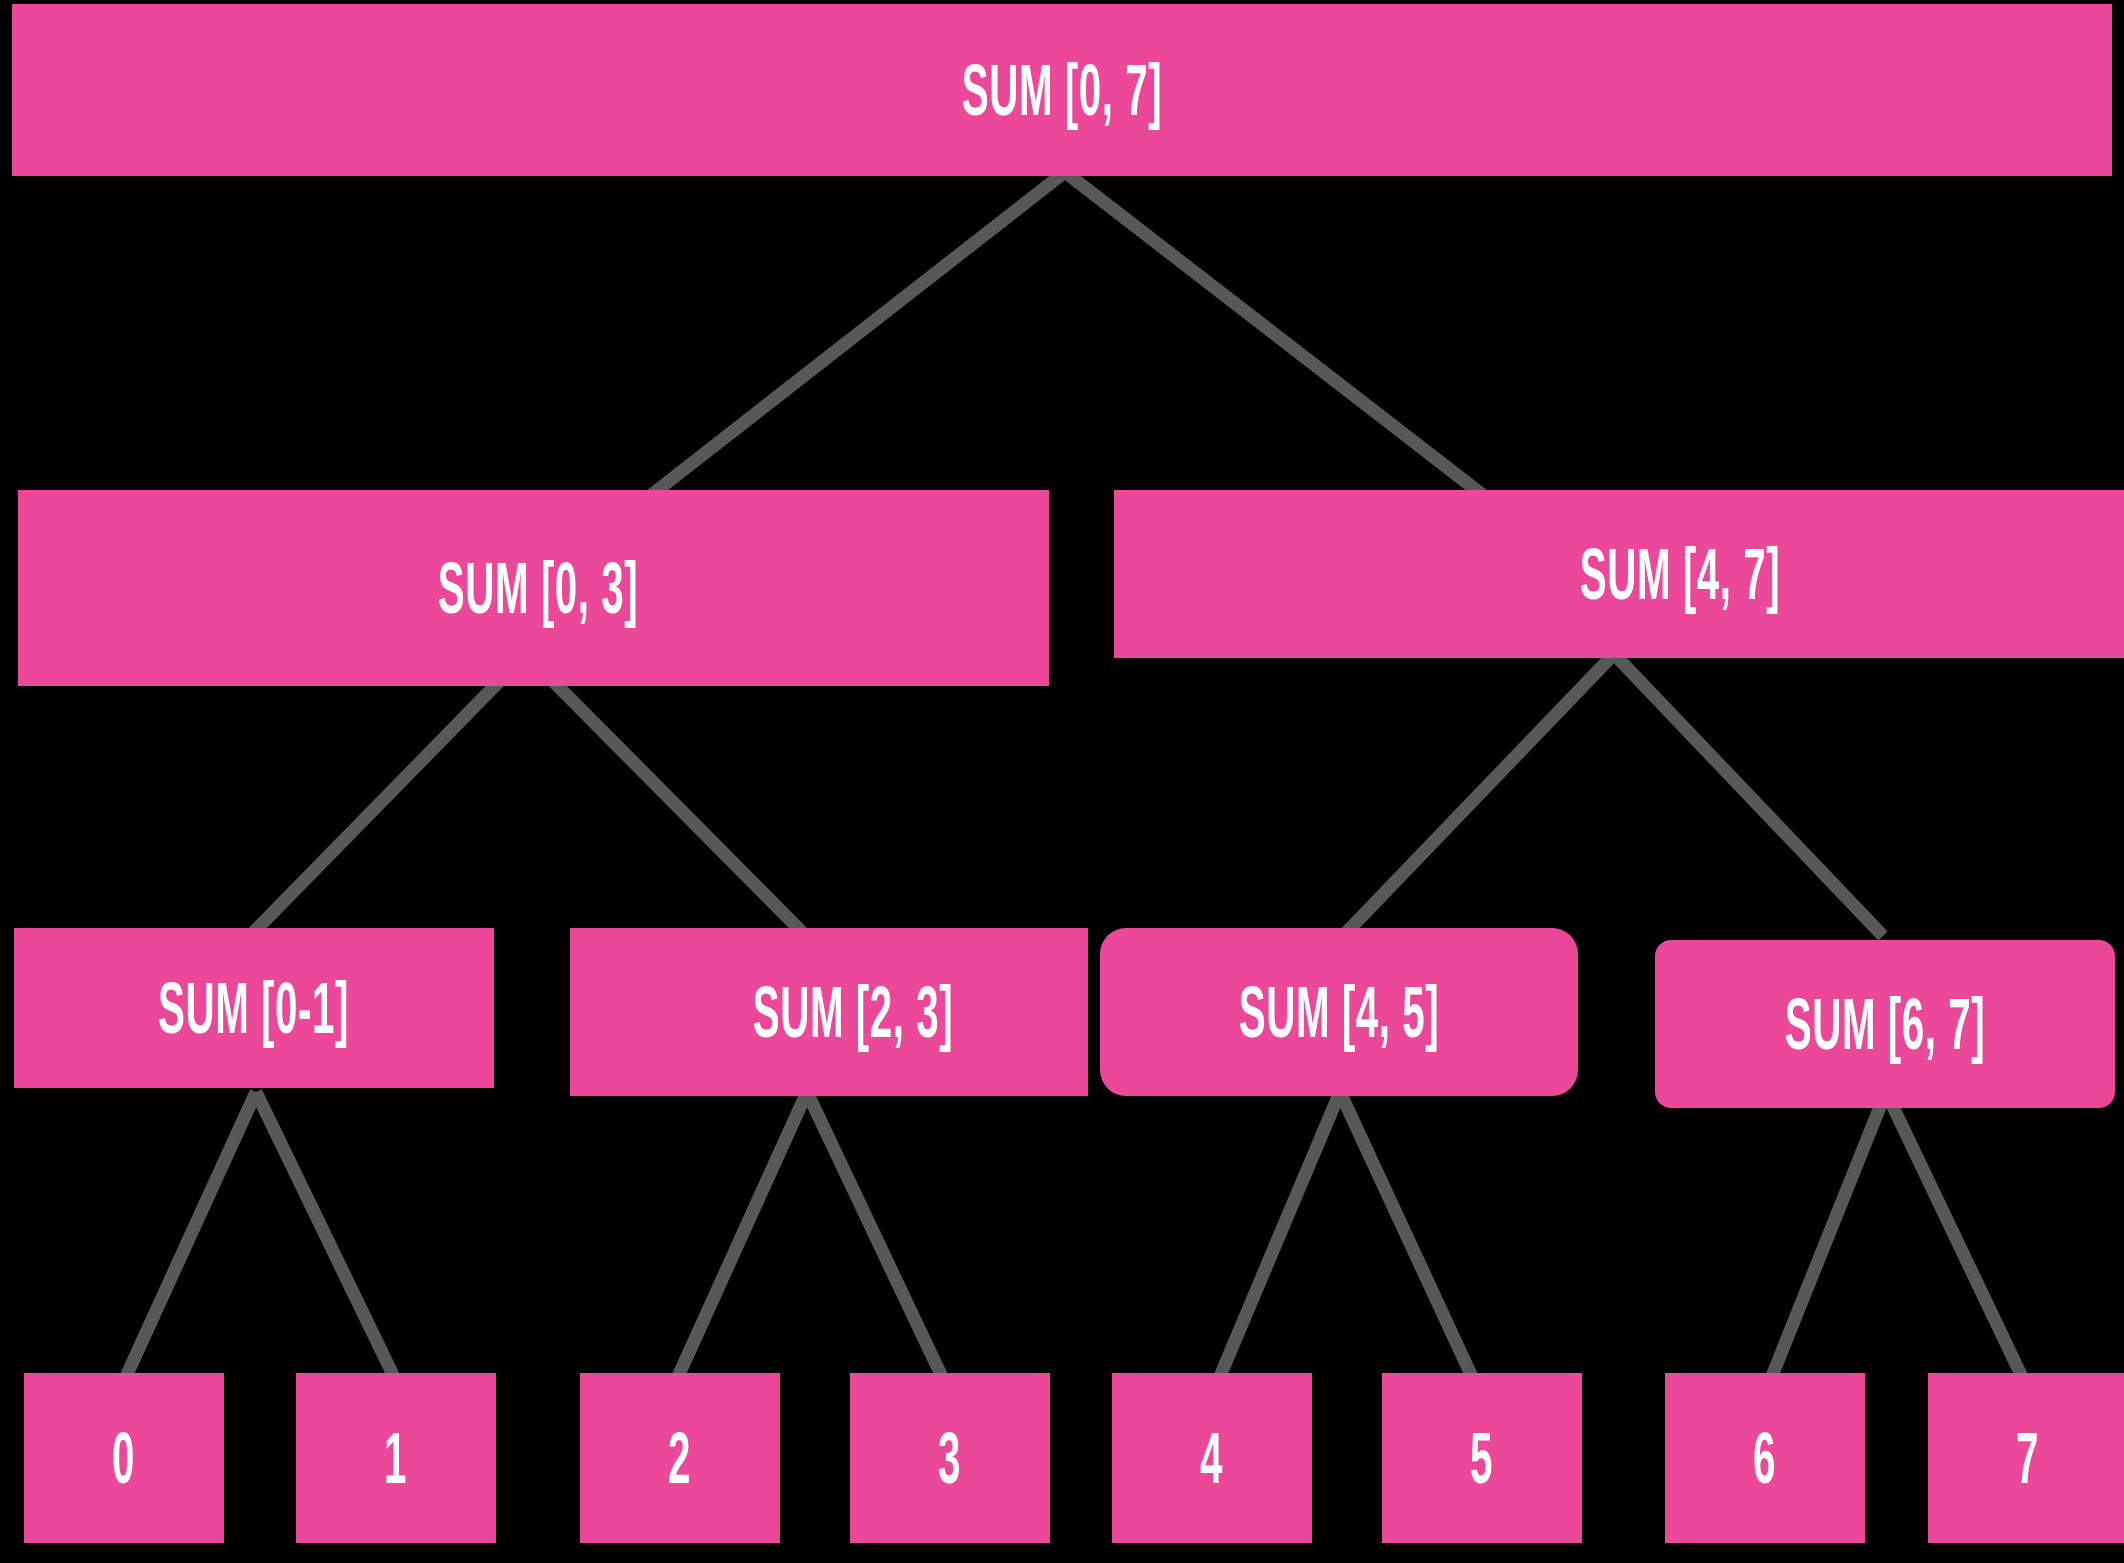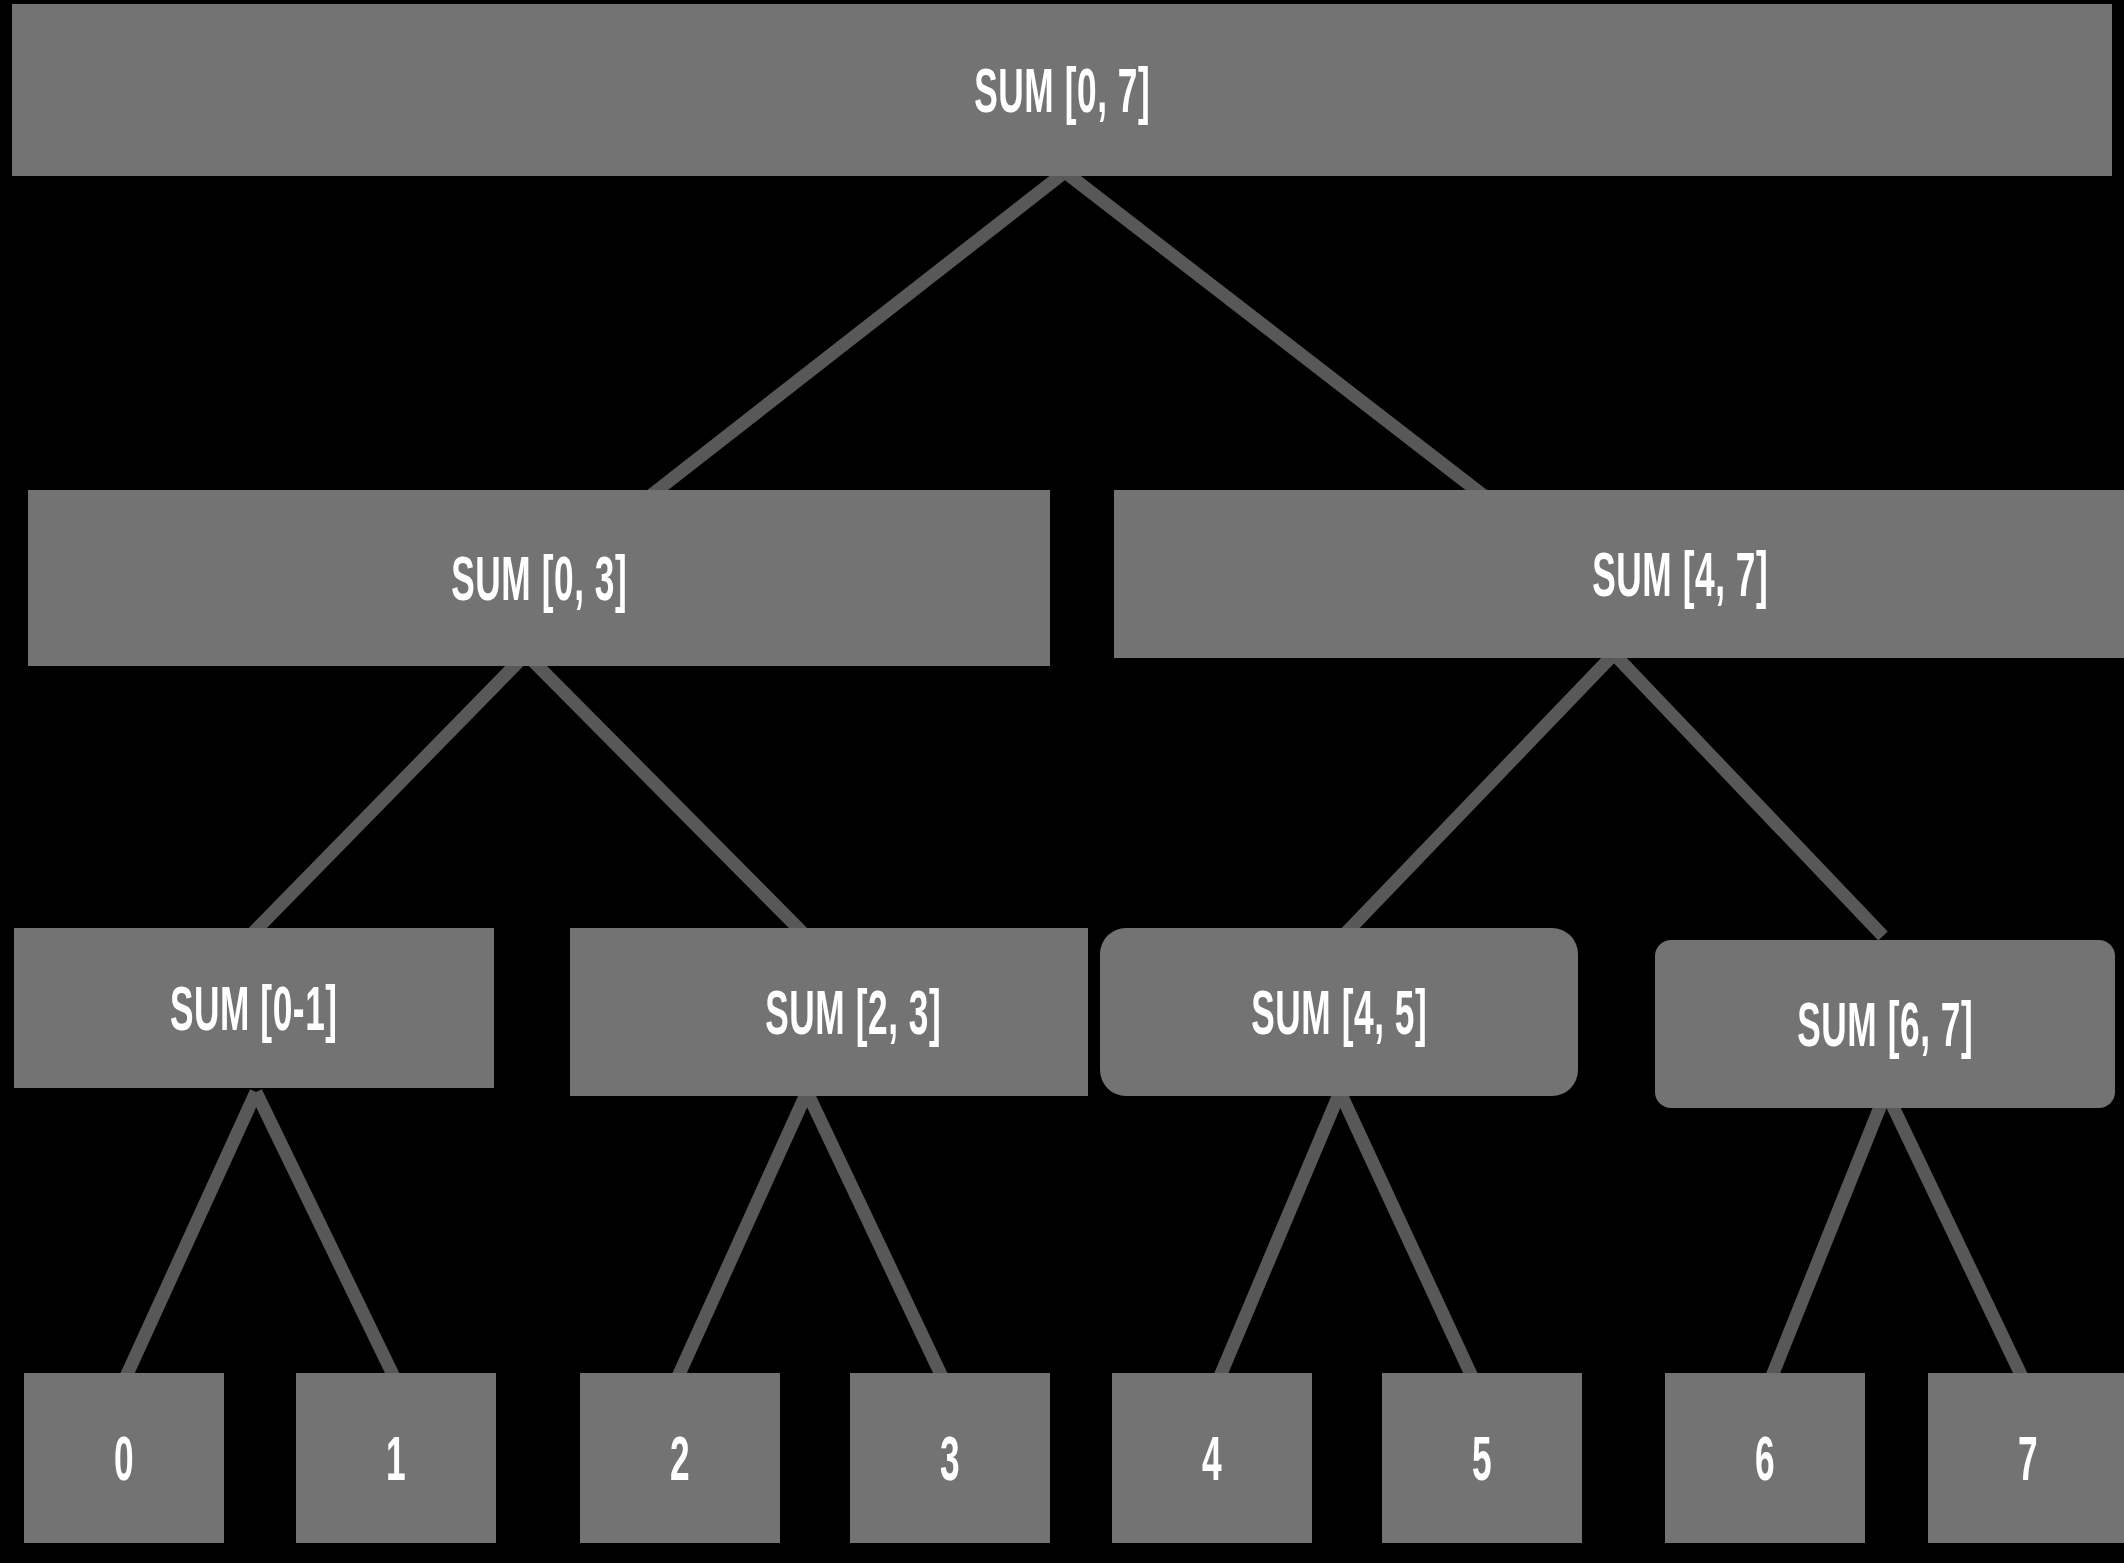--- a/index.html
+++ b/index.html
@@ -7,37 +7,37 @@
     position:relative;
     width:2124px; height:1563px;
     background:#000000;
     overflow:hidden;
     font-family:"Liberation Sans", sans-serif;
   }
   .edges { position:absolute; left:0; top:0; width:2124px; height:1563px; }
   .edges line { stroke:#585858; stroke-width:13; }
   .node {
     position:absolute;
-    background:#737373;
+    background:#ec4899;
     color:#ffffff;
     display:flex; align-items:center; justify-content:center;
     font-weight:bold;
-    font-size:63px;
+    font-size:72px;
     line-height:1;
   }
   .lbl {
     display:inline-block;
     transform:scaleX(0.56);
     transform-origin:center center;
     white-space:nowrap;
     letter-spacing:1px;
   }
   
   .n-root { left:12px;  top:4px;    width:2100px; height:172px; }
-  .n-l2a  { left:28px;  top:490px;  width:1022px; height:176px; }
+  .n-l2a  { left:18px;  top:490px;  width:1022px; height:196px;padding-left:9px; }
   .n-l2b  { left:1114px;top:490px;  width:1132px;  height:168px; }
   .n-l3a  { left:14px;  top:928px;  width:480px;  height:160px; }
   .n-l3b  { left:570px; top:928px;  width:470px;  height:168px;padding-left:48px; }
   .n-l3c  { left:1100px;top:928px;  width:478px;  height:168px;border-radius:26px; }
   .n-l3d  { left:1655px;top:940px;  width:460px;  height:168px;border-radius:16px; }
   .n-lf0  { left:24px;  top:1373px; width:200px;  height:170px; }
   .n-lf1  { left:296px; top:1373px; width:200px;  height:170px; }
   .n-lf2  { left:580px; top:1373px; width:200px;  height:170px; }
   .n-lf3  { left:850px; top:1373px; width:200px;  height:170px; }
   .n-lf4  { left:1112px;top:1373px; width:200px;  height:170px; }

